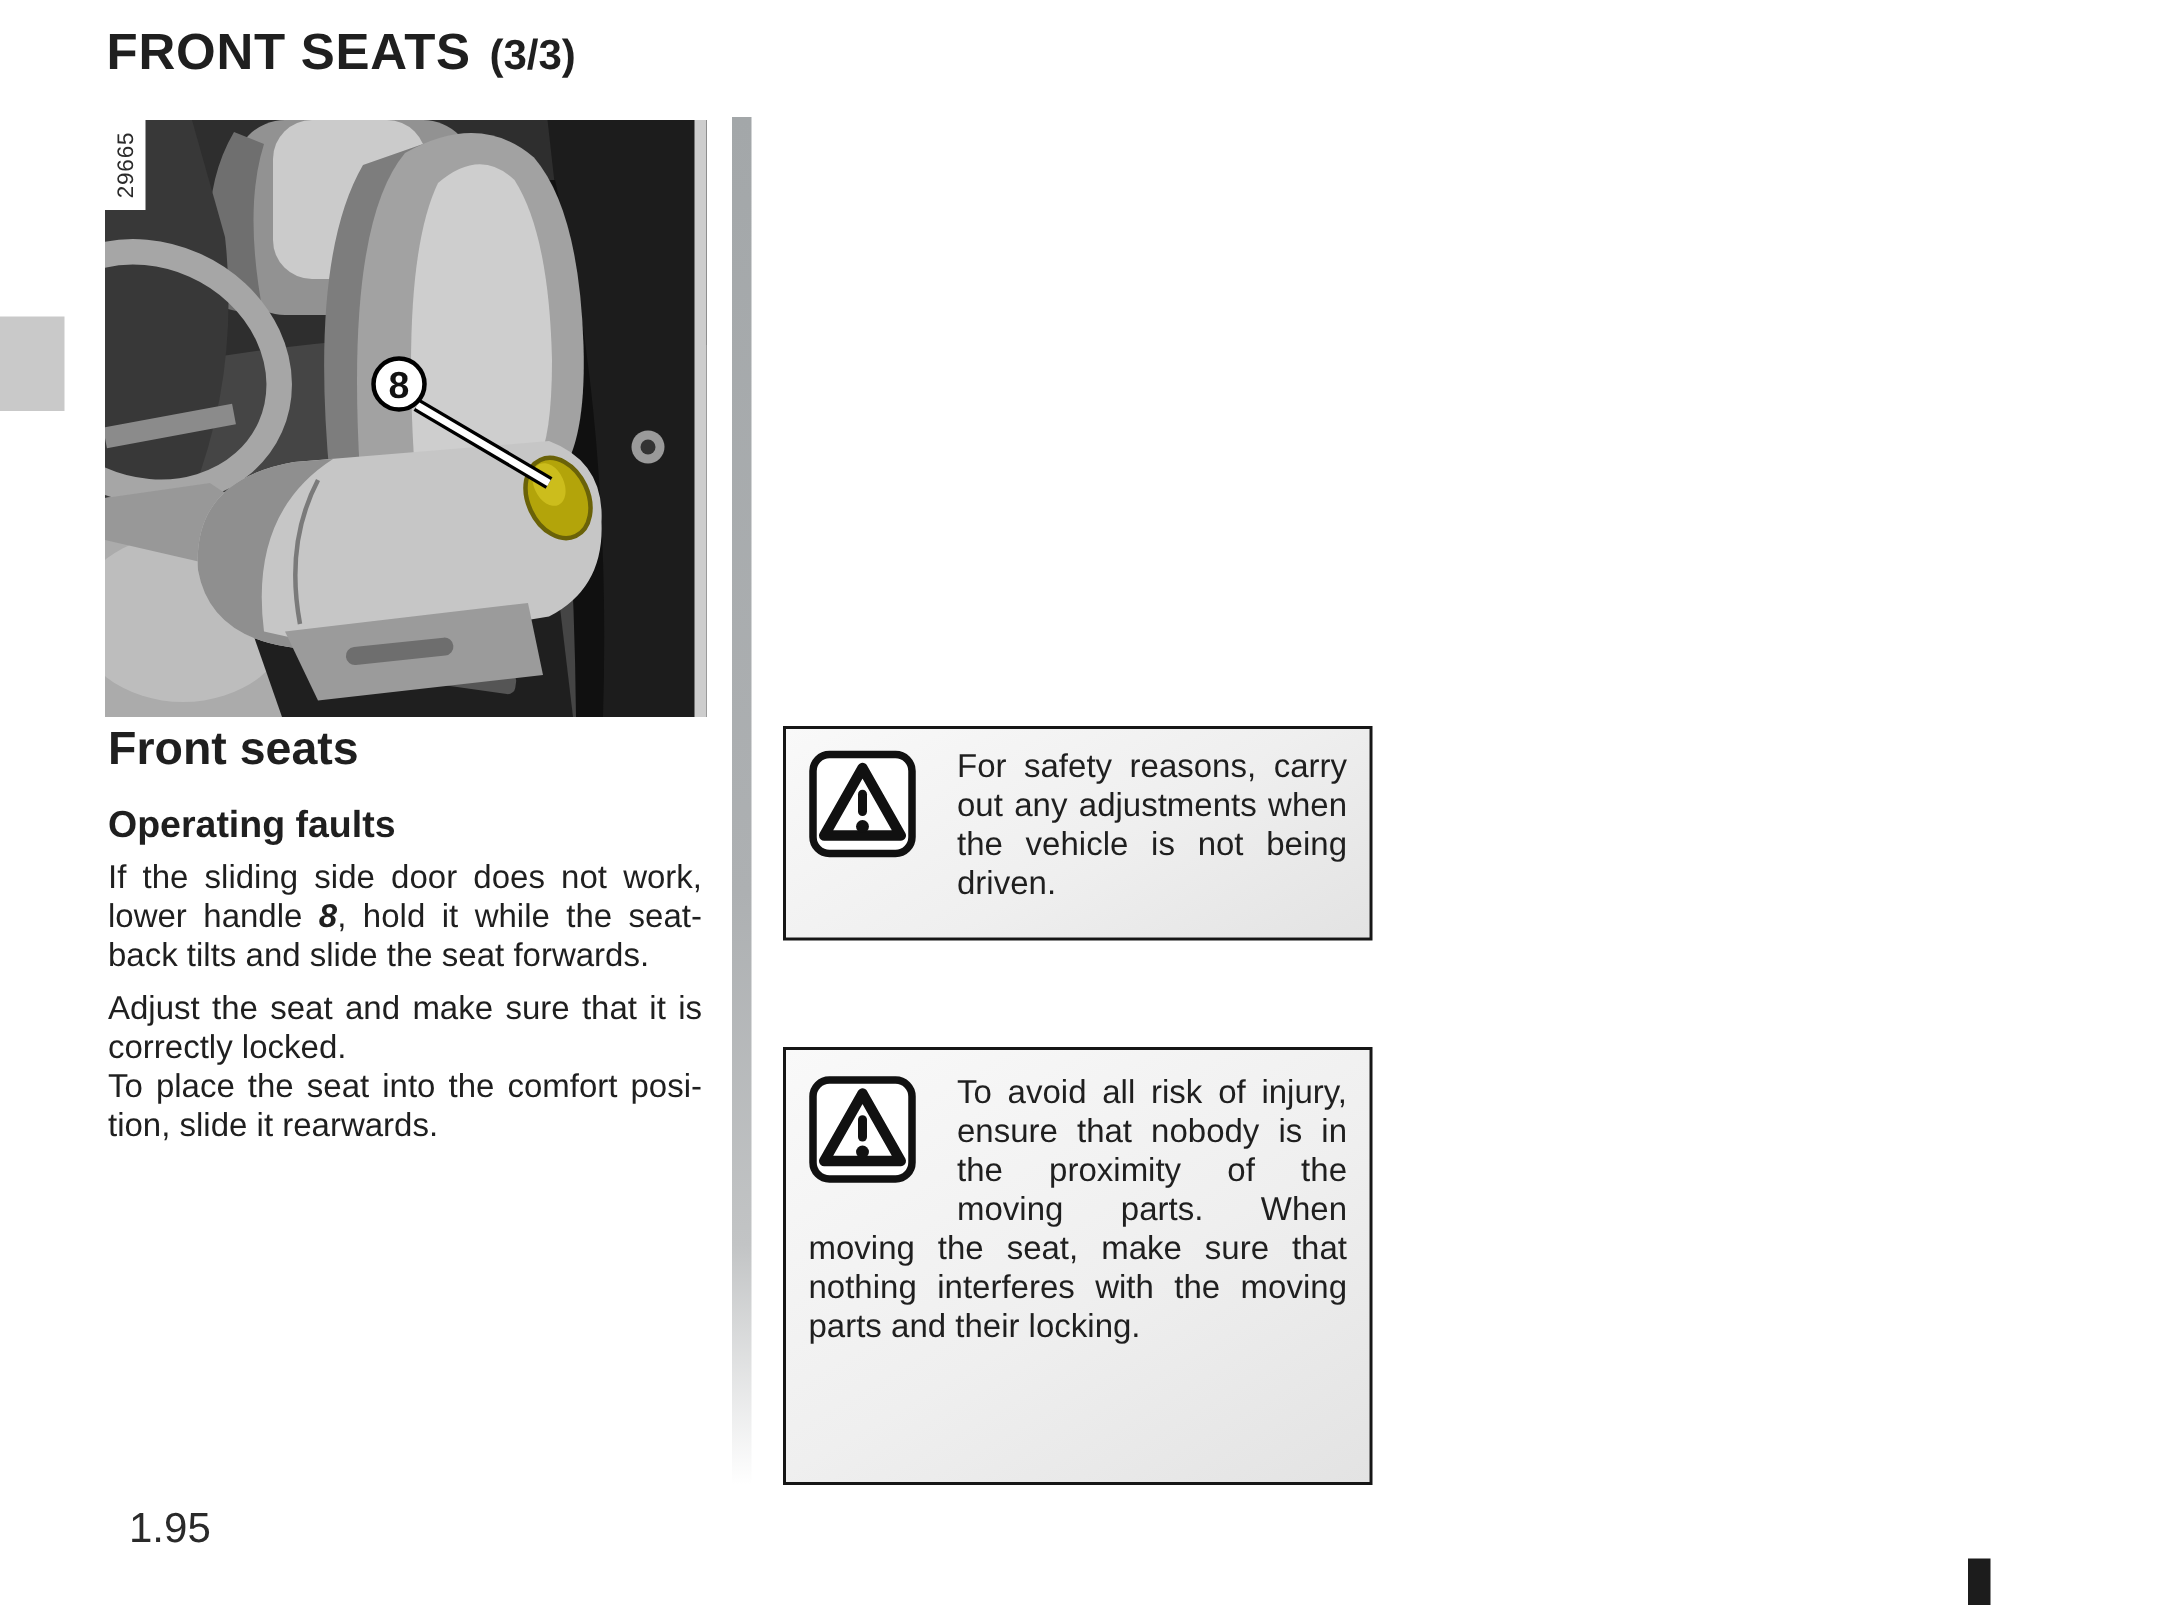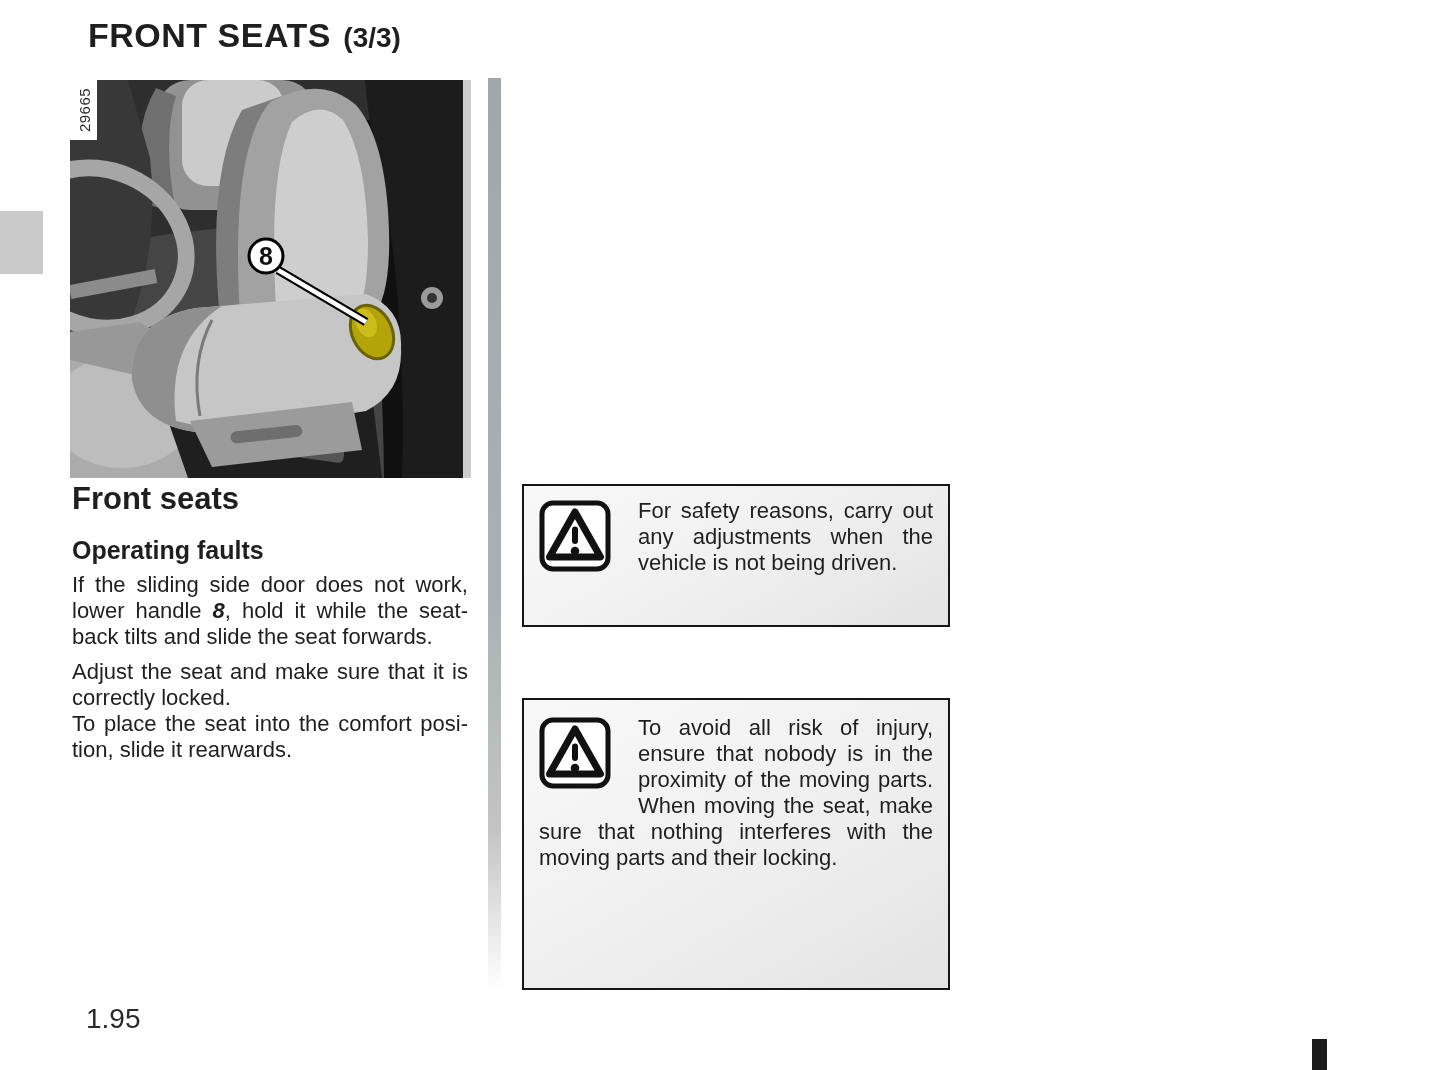--- a/index.html
+++ b/index.html
@@ -8,21 +8,21 @@
     font-family: "Liberation Sans", sans-serif;
     color: #1f1f1f;
     width: 1445px;
     height: 1070px;
     position: relative;
     overflow: hidden;
   }
   .page { position: absolute; inset: 0; background: #fff; }
 
   
-  .title { position: absolute; left: 88px; top: 16px; white-space: nowrap; text-align: right; }
+  .title { position: absolute; left: 71px; top: 16px; white-space: nowrap; text-align: right; }
   .title .main { font-size: 34px; font-weight: bold; letter-spacing: 0.5px; }
   .title .suffix { font-size: 28px; font-weight: bold; margin-left: 8px; }
 
   
   .tab-marker { position: absolute; left: 0; top: 211px; width: 43px; height: 63px; background: #c9c9c9; }
 
   
   .photo { position: absolute; left: 70px; top: 80px; width: 401px; height: 398px; background: #404040; overflow: hidden; }
   .photo svg { display: block; }
   .photo-id {
@@ -45,21 +45,21 @@
   .left-col { position: absolute; left: 72px; top: 484px; width: 396px; }
   .h-front { font-size: 31px; font-weight: bold; line-height: 30px; margin-bottom: 23px; }
   .h-operating { font-size: 25px; font-weight: bold; line-height: 26px; }
   .h-note { font-size: 25px; line-height: 26px; margin-bottom: 10px; }
   .body-p { font-size: 22px; line-height: 26px; text-align: justify; margin-top: 9px; }
   .body-p .ref { font-weight: bold; font-style: italic; }
   .body-p .block { display: block; }
 
   
   .warnbox {
-    position: absolute; left: 522px; width: 428px;
+    position: absolute; left: 522px; width: 393px;
     border: 2px solid #161616;
     background: linear-gradient(150deg, #f9f9f9 0%, #efefef 55%, #e3e3e3 100%);
     padding: 12px 15px;
     font-size: 22px; line-height: 26px; text-align: justify;
   }
   .warnbox.first { top: 484px; height: 143px; }
   .warnbox.second { top: 698px; height: 292px; padding-top: 15px; }
   .warn-icon { float: left; width: 72px; height: 72px; margin: 2px 27px 20px 0; }
 
   

